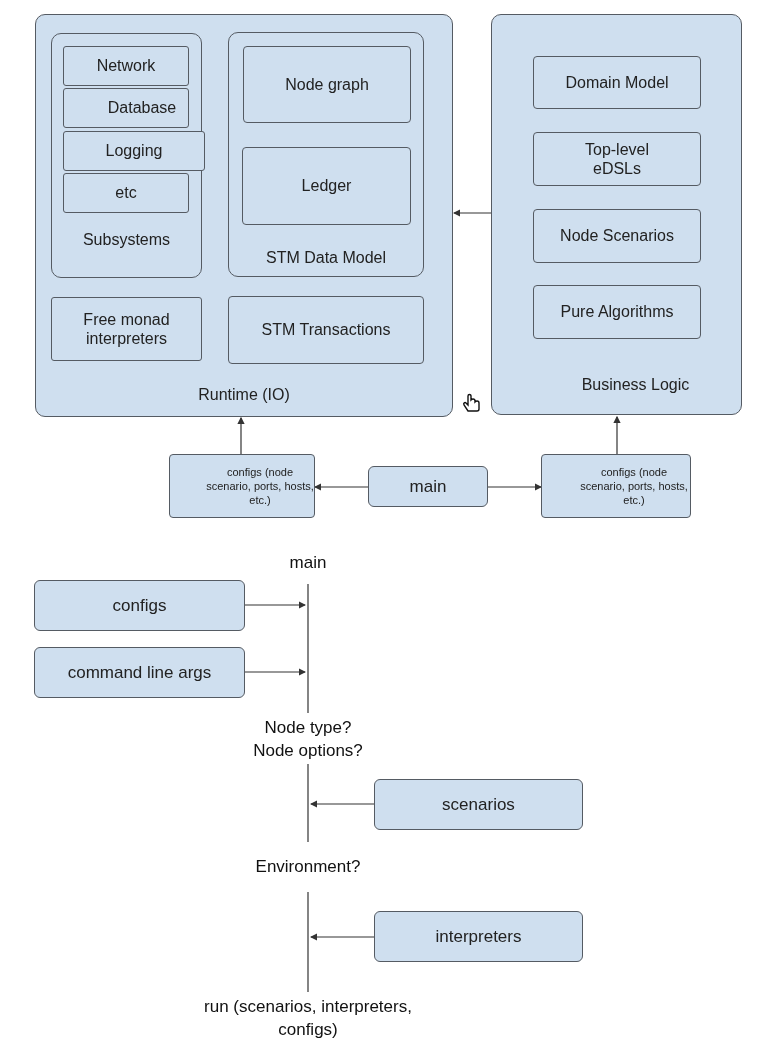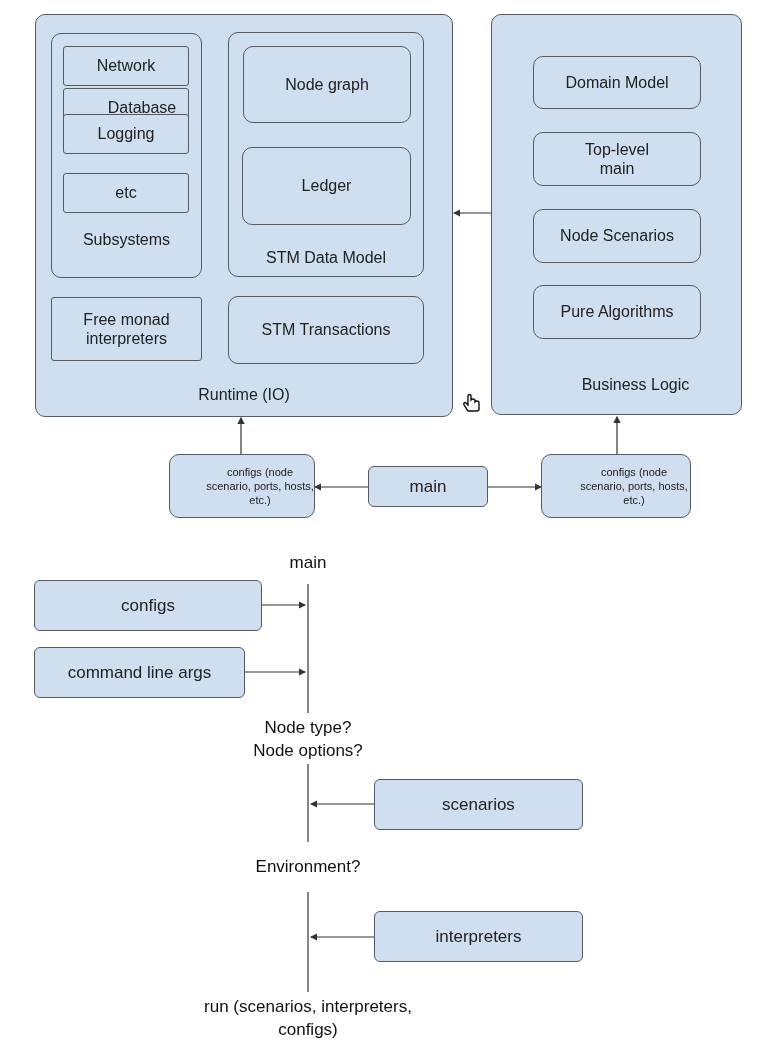--- a/index.html
+++ b/index.html
@@ -1,17 +1,17 @@
 <!DOCTYPE html>
 <html><head>
 <meta charset="utf-8">
 <style>
   html,body{margin:0;padding:0;background:#ffffff;}
   body{width:765px;height:1056px;position:relative;overflow:hidden;font-family:"Liberation Sans",sans-serif;color:#222;}
-  .box{position:absolute;box-sizing:border-box;background:#cfdfef;border:1.5px solid #555b63;border-radius:10px;display:flex;align-items:center;justify-content:center;text-align:center;}
+  .box{position:absolute;box-sizing:border-box;background:#cfdfef;border:1.5px solid #555b63;border-radius:4px;display:flex;align-items:center;justify-content:center;text-align:center;}
   .frame{position:absolute;box-sizing:border-box;border:1.5px solid #555b63;border-radius:10px;background:#cfdfef;}
   .sq{border-radius:3px;}
   .t16{font-size:16px;}
   .t17{font-size:17px;}
   .t11{font-size:11px;line-height:14px;padding-left:36px;}
   .lbl{position:absolute;text-align:center;}
   .plain{position:absolute;font-size:17px;text-align:center;color:#111;}
   svg.lines{position:absolute;left:0;top:0;}
 </style>
 </head>
@@ -50,57 +50,57 @@
   <line x1="374" y1="804" x2="311" y2="804" stroke="#333" stroke-width="1.2" marker-end="url(#ah)"></line>
   <line x1="374" y1="937" x2="311" y2="937" stroke="#333" stroke-width="1.2" marker-end="url(#ah)"></line>
 </svg>
 
 <div class="frame" style="left:35px;top:14px;width:418px;height:403px;"></div>
 <div class="lbl t16" style="left:35px;top:386px;width:418px;">Runtime (IO)</div>
 
 <div class="frame" style="left:51px;top:33px;width:151px;height:245px;"></div>
 <div class="box sq t16" style="left:63px;top:46px;width:126px;height:40px;">Network</div>
 <div class="box sq t16" style="left:63px;top:88px;width:126px;height:40px;padding-left:32px;">Database</div>
-<div class="box sq t16" style="left:63px;top:114px;width:126px;height:40px;">Logging</div>
+<div class="box sq t16" style="left:63px;top:131px;width:142px;height:40px;">Logging</div>
 <div class="box sq t16" style="left:63px;top:173px;width:126px;height:40px;">etc</div>
 <div class="lbl t16" style="left:51px;top:231px;width:151px;">Subsystems</div>
 
 <div class="frame" style="left:228px;top:32px;width:196px;height:245px;"></div>
 <div class="box t16" style="left:243px;top:46px;width:168px;height:77px;">Node graph</div>
 <div class="box t16" style="left:242px;top:147px;width:169px;height:78px;">Ledger</div>
 <div class="lbl t16" style="left:228px;top:249px;width:196px;">STM Data Model</div>
 
 <div class="box sq t16" style="left:51px;top:297px;width:151px;height:64px;white-space:pre-line;line-height:19px;"><span>Free monad
 interpreters</span></div>
 <div class="box t16" style="left:228px;top:296px;width:196px;height:68px;">STM Transactions</div>
 
 <div class="frame" style="left:491px;top:14px;width:251px;height:401px;"></div>
 <div class="box t16" style="left:533px;top:56px;width:168px;height:53px;">Domain Model</div>
 <div class="box t16" style="left:533px;top:132px;width:168px;height:54px;white-space:pre-line;line-height:19px;">Top-level
-main</div>
+eDSLs</div>
 <div class="box t16" style="left:533px;top:209px;width:168px;height:54px;">Node Scenarios</div>
 <div class="box t16" style="left:533px;top:285px;width:168px;height:54px;">Pure Algorithms</div>
 <div class="lbl t16" style="left:491px;top:376px;width:251px;padding-left:19px;">Business Logic</div>
 
 <div style="position:absolute;left:461px;top:393px;width:22px;height:22px;">
   <svg width="22" height="22" viewBox="0 0 22 22">
     <path d="M7 3 v9 l-2-2 c-1-1-3 0-2 2 l4 6 h9 c1 0 2-1 2-2 v-6 c0-1-1-2-2-2 s-2 1-2 1 v-1 c0-1-1-2-2-2 s-2 1-2 1 V3 c0-2-3-2-3 0z" fill="#fff" stroke="#111" stroke-width="1.4"></path>
   </svg>
 </div>
 
 <div class="box t11" style="left:169px;top:454px;width:146px;height:64px;white-space:pre-line;">configs (node
 scenario, ports, hosts,
 etc.)</div>
 <div class="box t17" style="left:368px;top:466px;width:120px;height:41px;border-radius:6px;">main</div>
 <div class="box t11" style="left:541px;top:454px;width:150px;height:64px;white-space:pre-line;">configs (node
 scenario, ports, hosts,
 etc.)</div>
 
 <div class="plain" style="left:258px;top:553px;width:100px;">main</div>
-<div class="box t17" style="left:34px;top:580px;width:228px;height:51px;border-radius:6px;text-align:right;">configs</div>
+<div class="box t17" style="left:34px;top:580px;width:211px;height:51px;border-radius:6px;text-align:right;">configs</div>
 <div class="box t17" style="left:34px;top:647px;width:211px;height:51px;border-radius:6px;">command line args</div>
 <div class="plain" style="left:208px;top:716px;width:200px;white-space:pre-line;line-height:23px;">Node type?
 Node options?</div>
 <div class="box t17" style="left:374px;top:779px;width:209px;height:51px;border-radius:6px;">scenarios</div>
 <div class="plain" style="left:208px;top:857px;width:200px;">Environment?</div>
 <div class="box t17" style="left:374px;top:911px;width:209px;height:51px;border-radius:6px;">interpreters</div>
 <div class="plain" style="left:158px;top:995px;width:300px;white-space:pre-line;line-height:23px;">run (scenarios, interpreters,
 configs)</div>
 
 </body></html>

